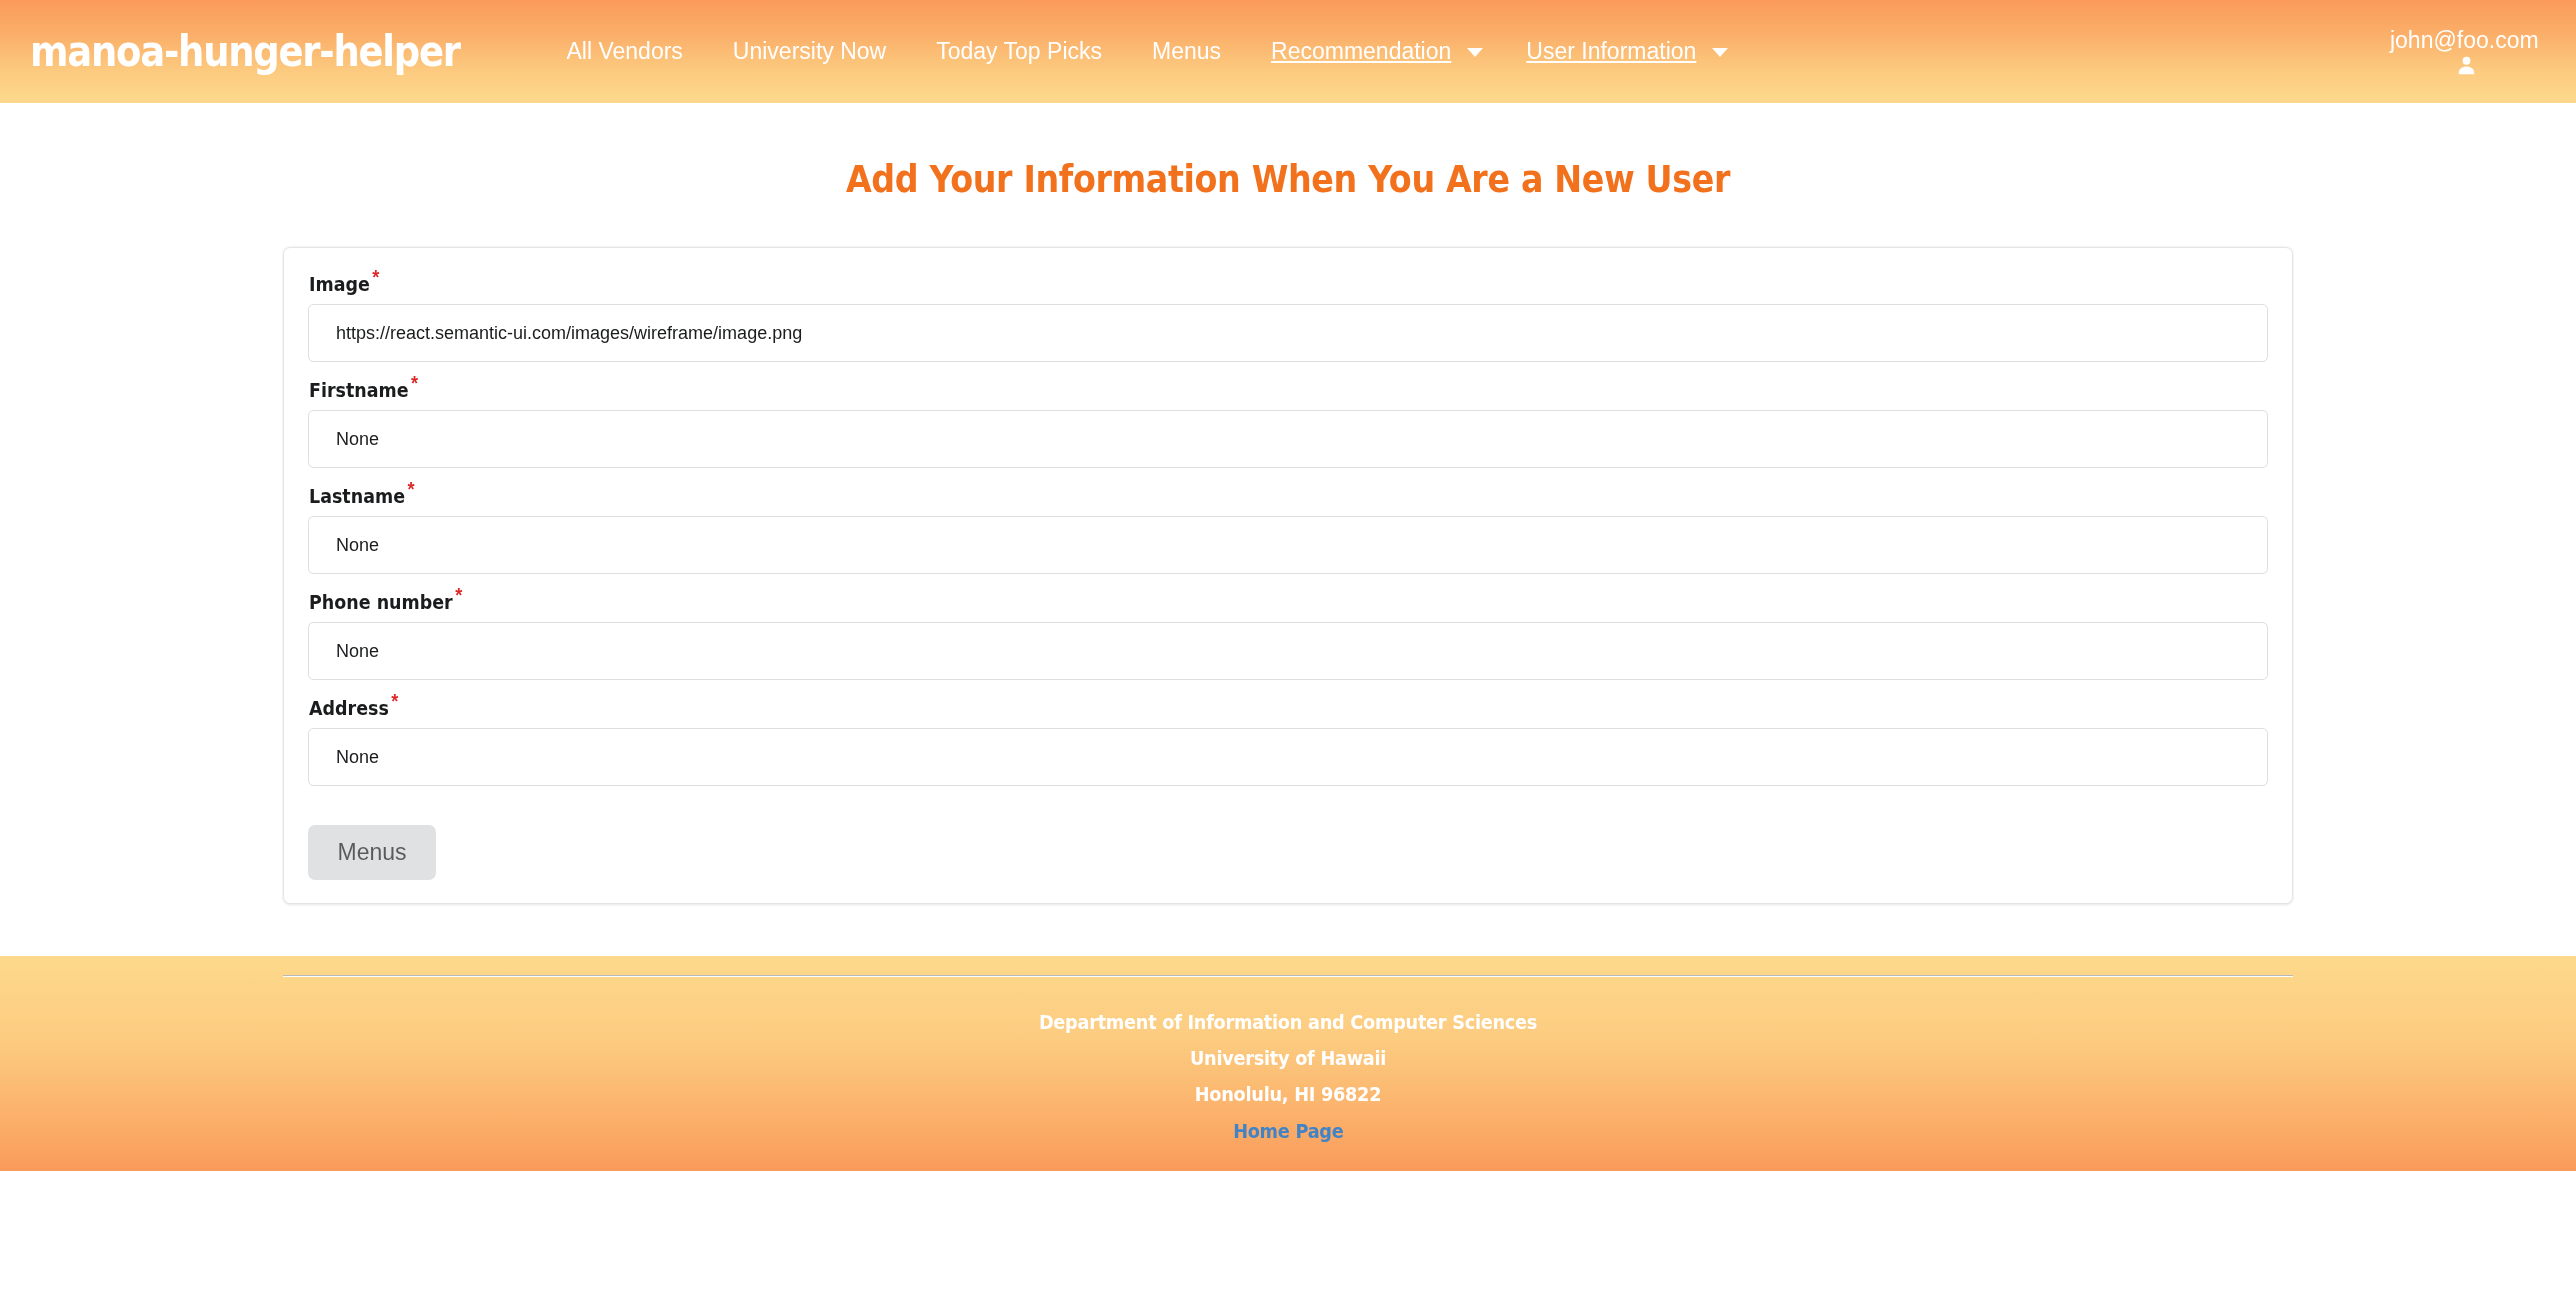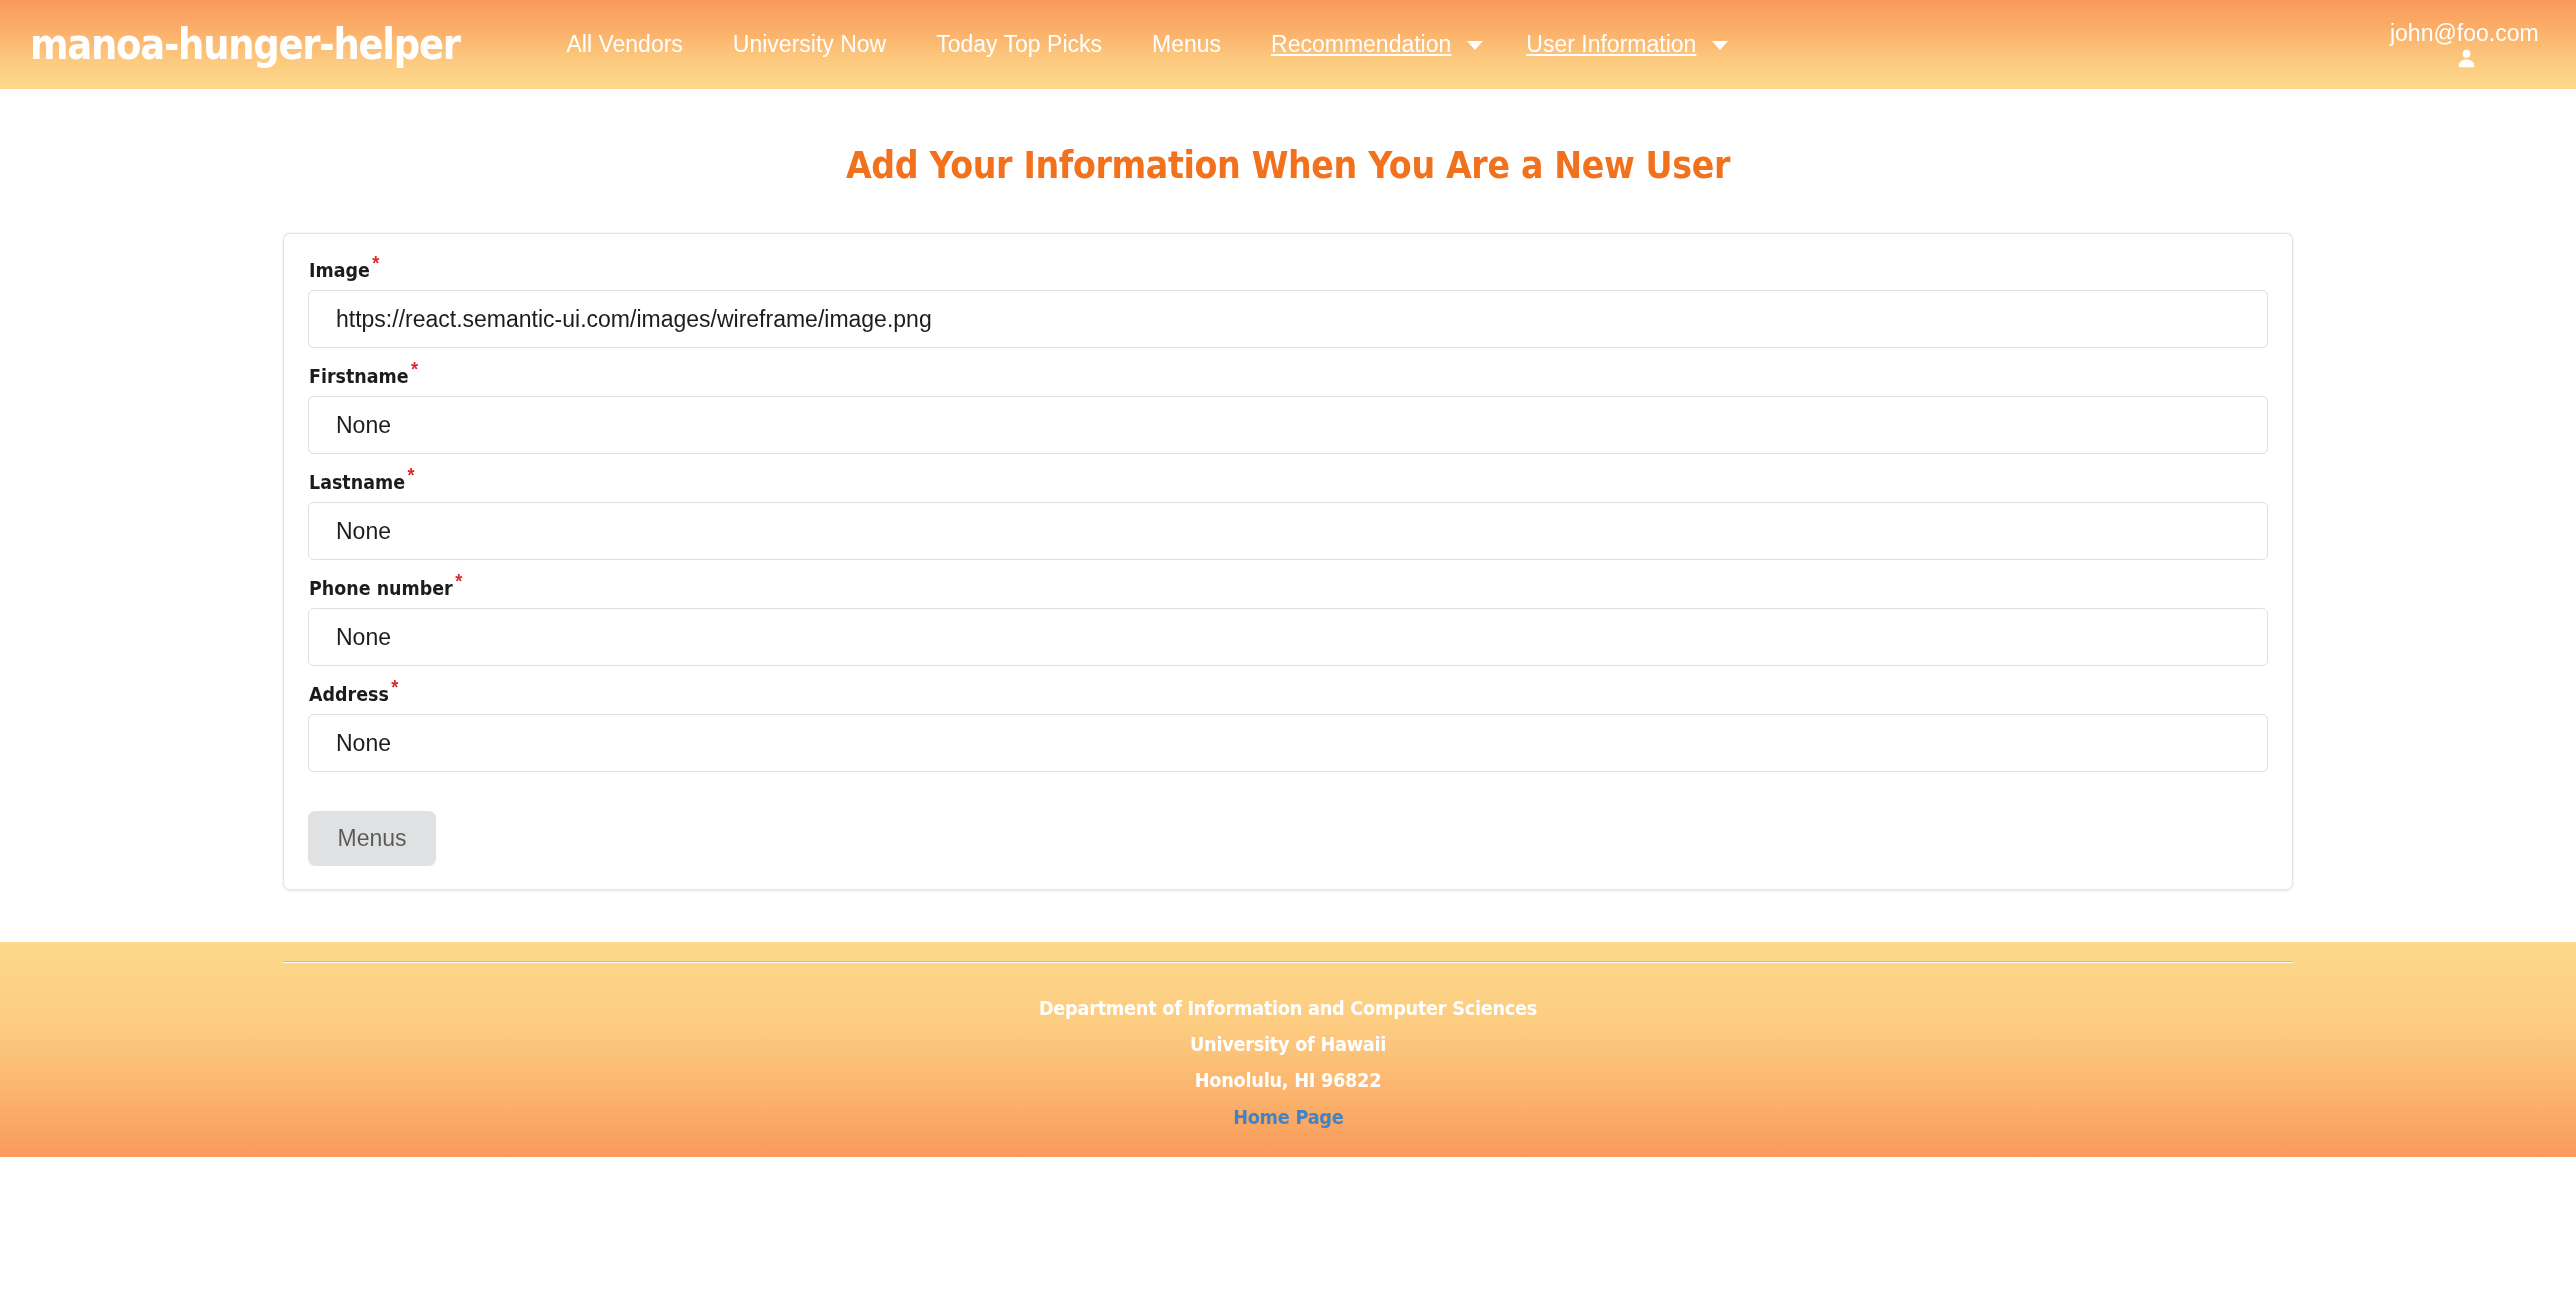--- a/index.html
+++ b/index.html
@@ -10,21 +10,21 @@
     width: 2576px;
     background: #ffffff;
   }
   body {
     font-family: "Liberation Sans", sans-serif;
     -webkit-font-smoothing: antialiased;
   }
 
   
   .navbar {
-    height: 89px;
+    height: 103px;
     background: linear-gradient(to bottom, #fa9a5b 0%, #fbb06a 35%, #fccb80 70%, #fdd98c 100%);
     display: flex;
     align-items: center;
     padding: 0 32px 0 30px;
     position: relative;
   }
   .brand {
     font-family: "DejaVu Sans", sans-serif;
     font-weight: bold;
     font-size: 42px;
@@ -130,21 +130,21 @@
   }
   .text-input {
     display: block;
     width: 100%;
     height: 58px;
     border: 0.9px solid #dededf;
     border-radius: 5.4px;
     background: #ffffff;
     color: #1b1c1d;
     font-family: "Liberation Sans", sans-serif;
-    font-size: 23px;
+    font-size: 18px;
     padding: 0 27px;
     outline: none;
   }
   .text-input::placeholder { color: #9b9b9b; }
   .submit-row { padding-top: 21.5px; }
   .submit-button {
     display: inline-block;
     background: #e0e1e2;
     color: rgba(0,0,0,0.6);
     border: none;

